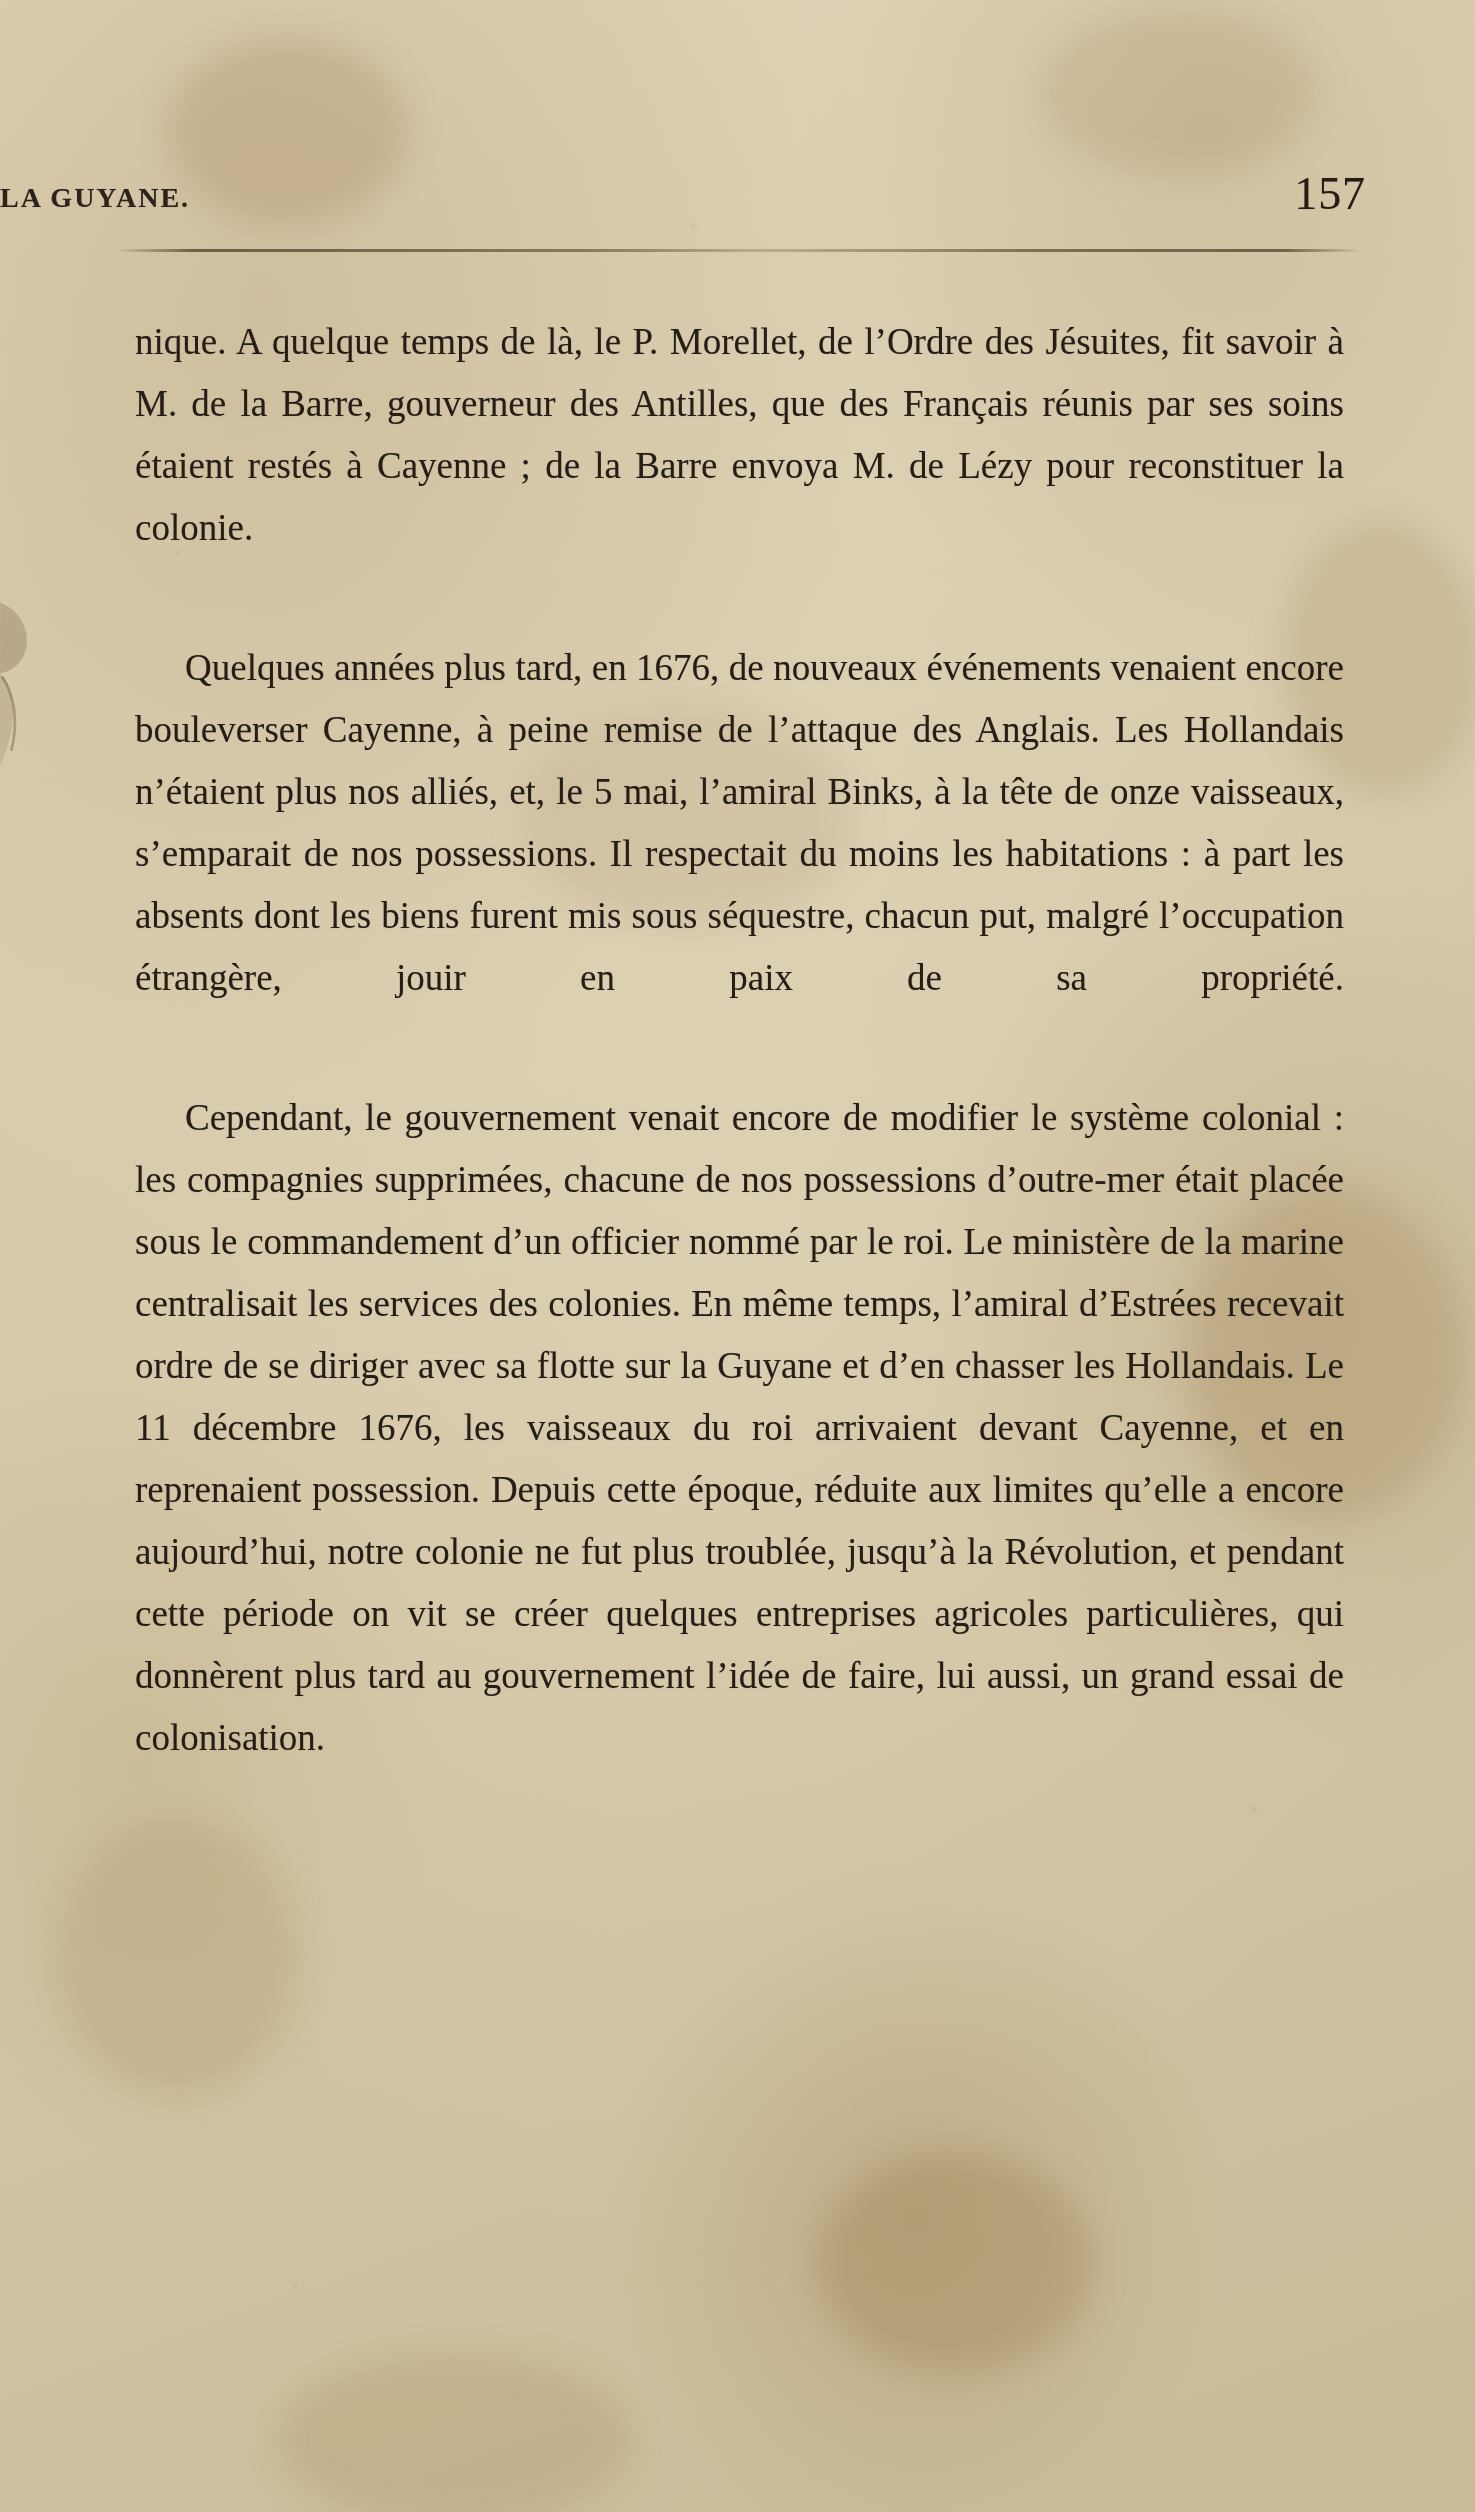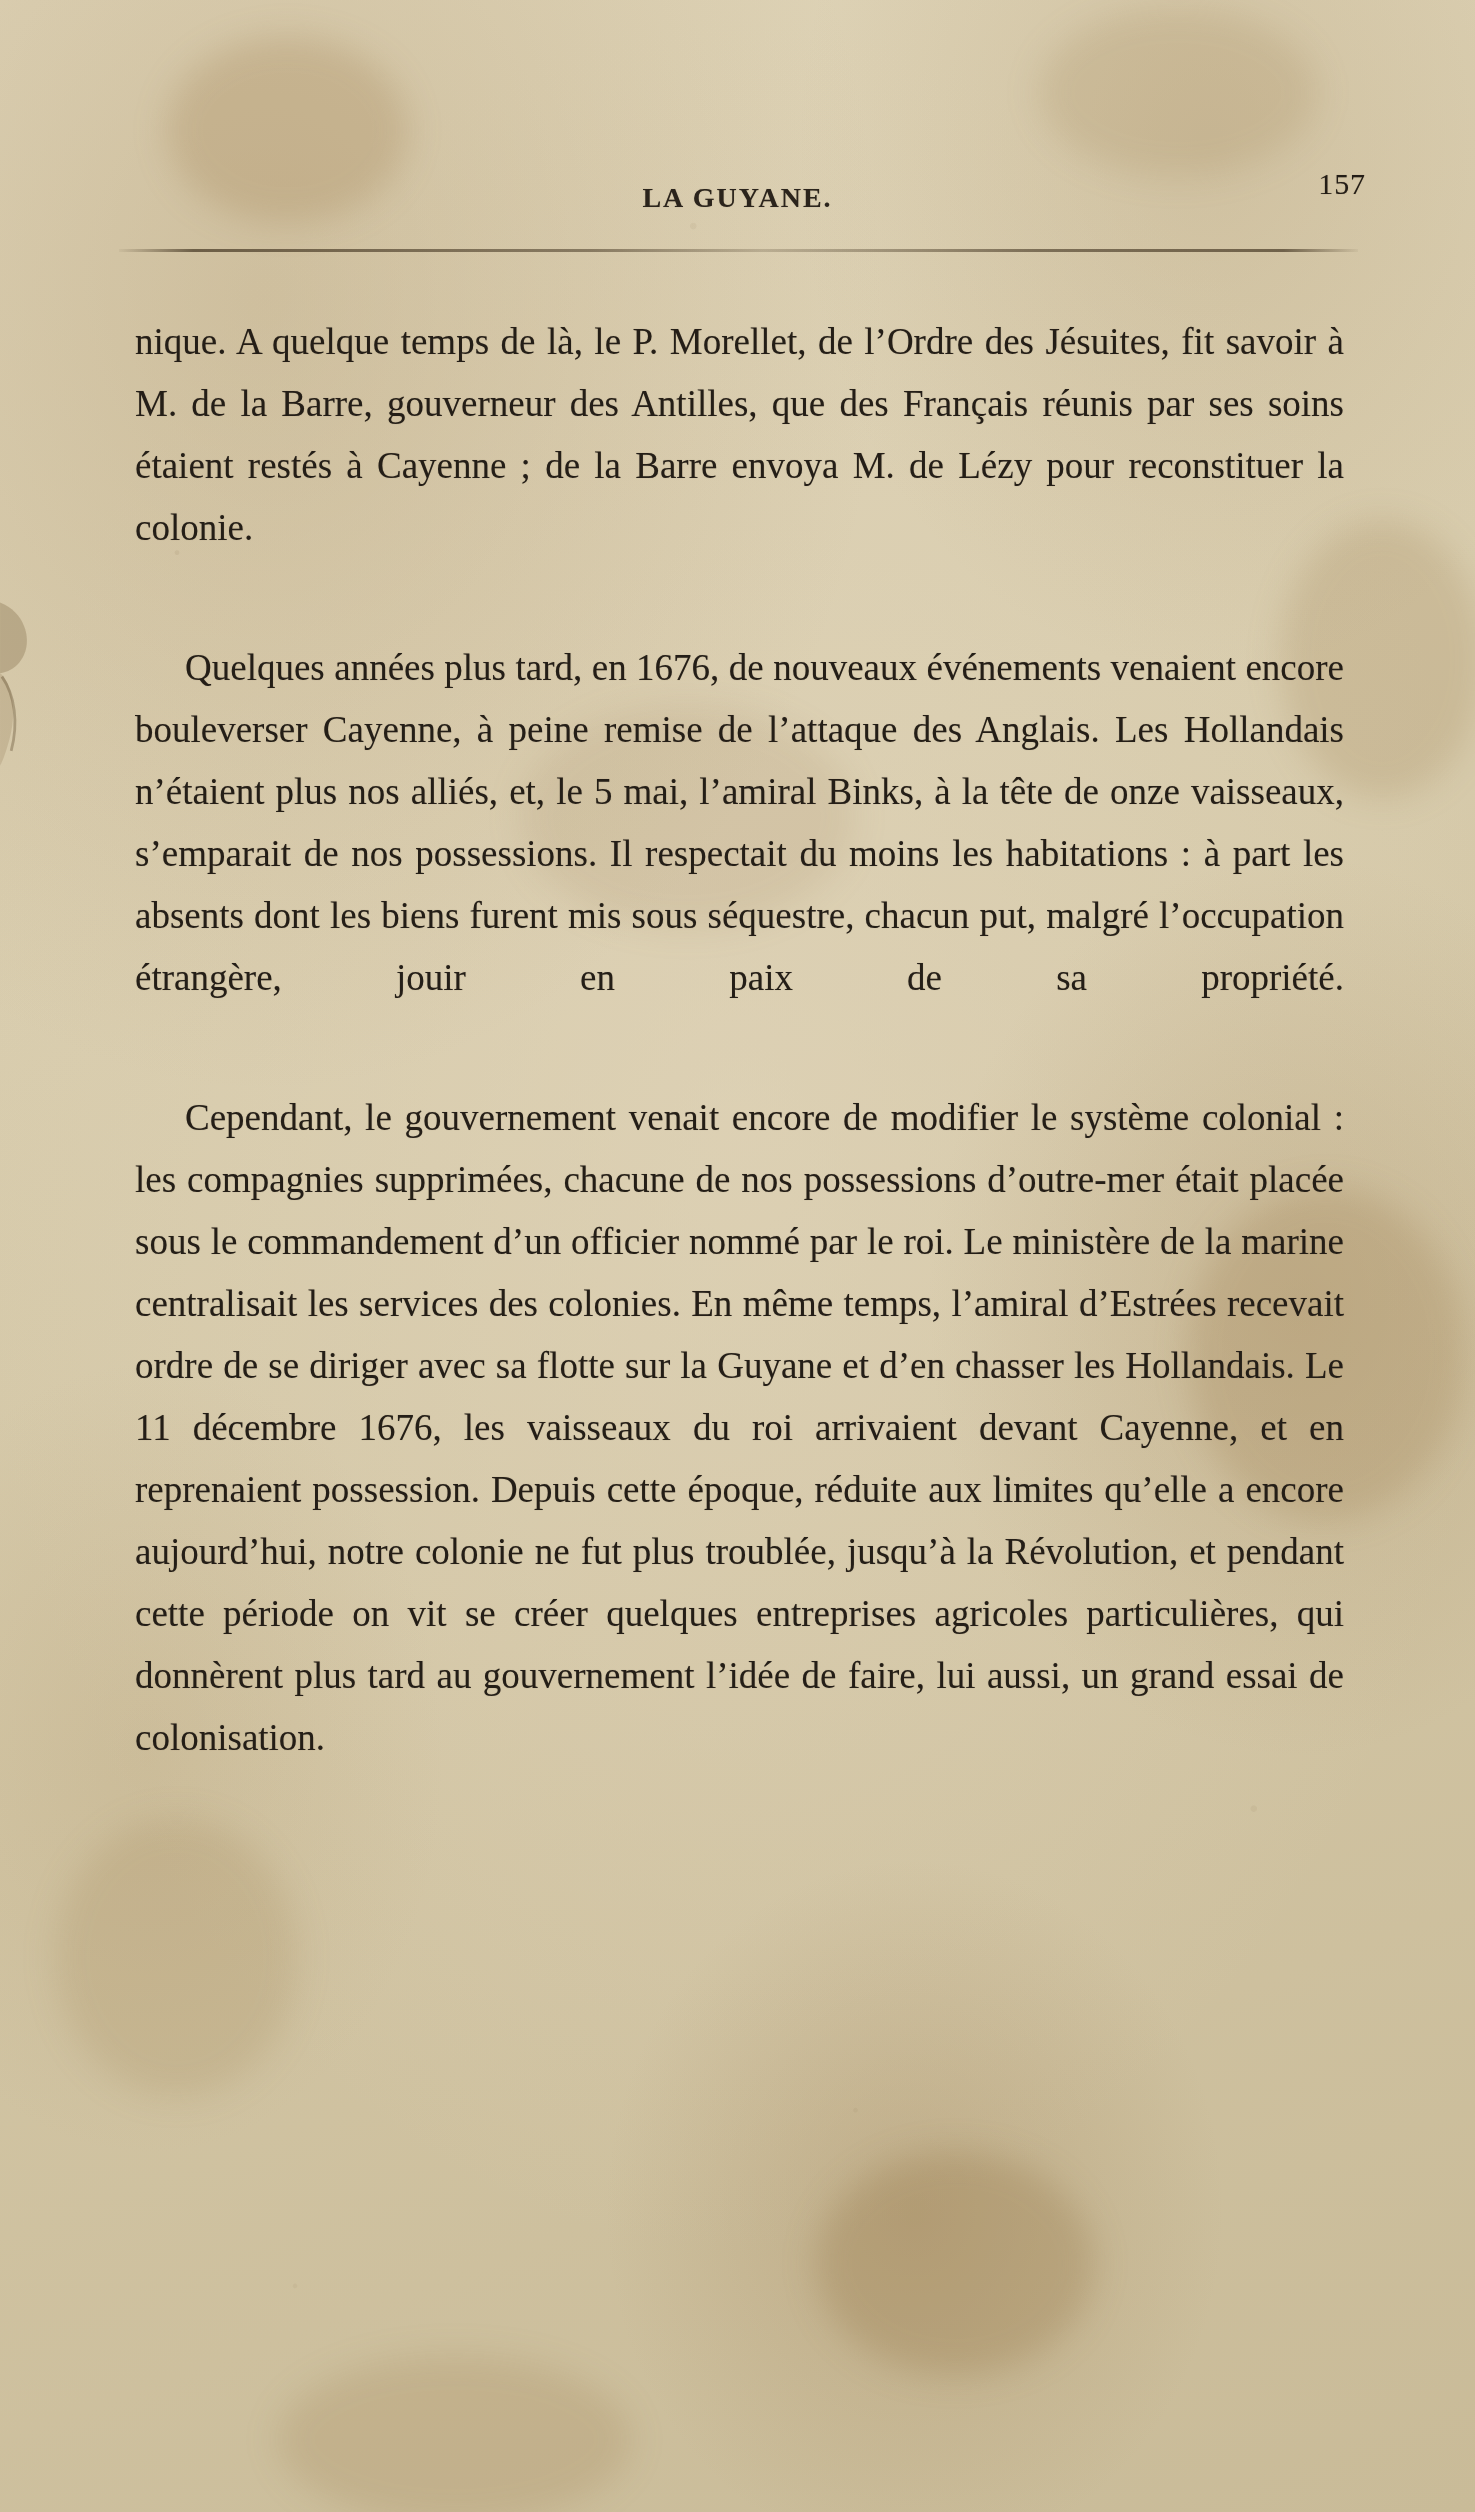--- a/index.html
+++ b/index.html
@@ -76,33 +76,32 @@
     position: absolute;
     left: 0;
     right: 0;
     top: 182px;
     height: 48px;
   }
   .running-title {
     position: absolute;
     left: 0;
     right: 0;
-    text-align: center;
     font-size: 28px;
     letter-spacing: 2px;
     color: #2b241c;
     font-variant: small-caps;
     font-weight: 600;
     text-shadow: 0 0 0.9px rgba(60,45,25,0.35);
   }
   .folio {
     position: absolute;
     right: 109px;
     top: -15px;
-    font-size: 30px;
+    font-size: 46px;
     color: #231d16;
     letter-spacing: 0.9px;
     text-shadow: 0 0 0.9px rgba(60,45,25,0.4);
   }
   .rule {
     position: absolute;
     left: 119px;
     right: 117px;
     top: 249px;
     height: 2.8px;

